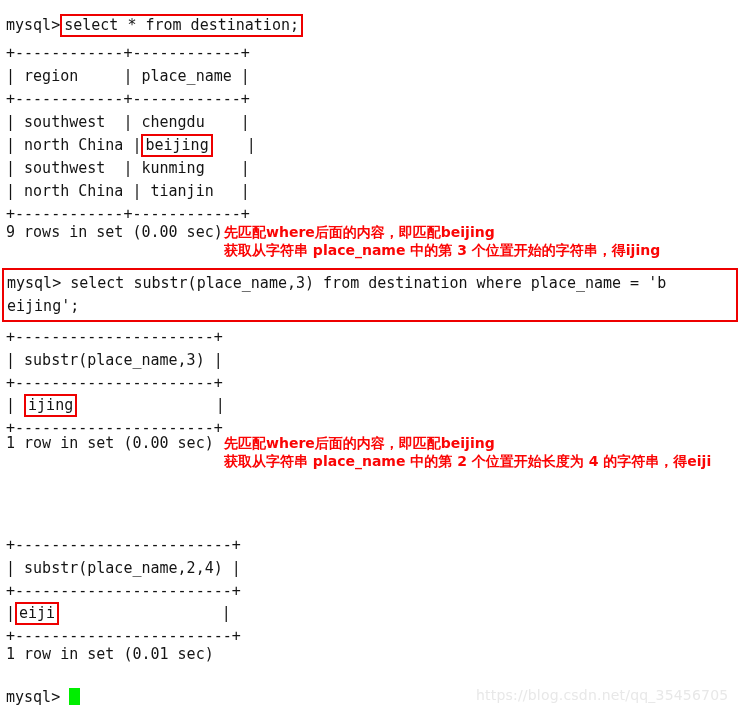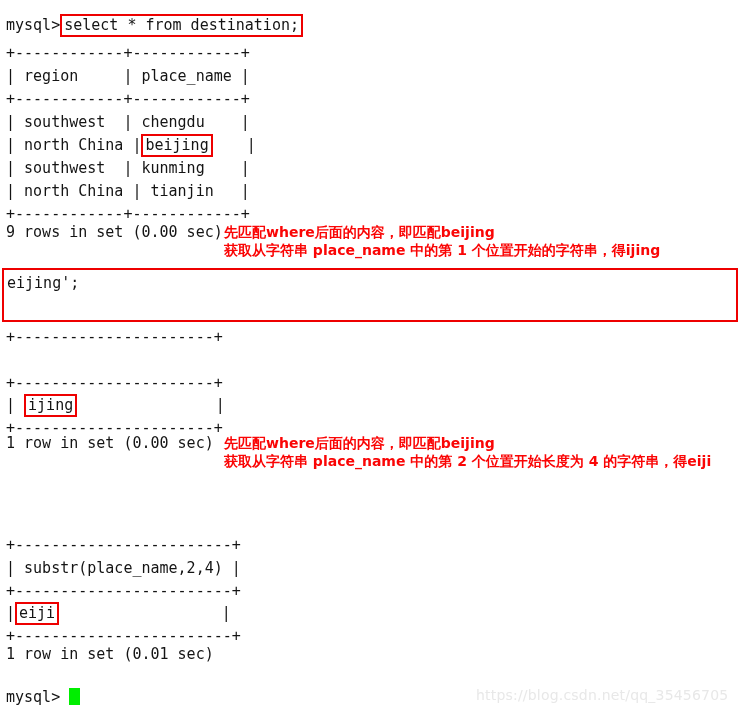--- a/index.html
+++ b/index.html
@@ -109,27 +109,29 @@
   <div class="line" style="top:126px;"><span>| north China |</span><span class="hl">beijing</span><span style="margin-left:34px;">|</span></div>
 
   <div class="line" style="top:172px;"><span>| north China | </span><span>tianjin</span><span>   |</span></div>
 
   <div class="line" style="top:149px;"><span>| southwest  | </span><span>kunming</span><span>    |</span></div>
 
   <div class="line" style="top:195px;">+------------+------------+</div>
   <div class="line" style="top:213px;">9 rows in set (0.00 sec)</div>
 
   <div class="note" style="left:224px; top:216px;">先匹配where后面的内容，即匹配beijing</div>
-  <div class="note" style="left:224px; top:234px;">获取从字符串 place_name 中的第 1 个位置开始的字符串，得ijing</div>
+  <div class="note" style="left:224px; top:234px;">获取从字符串 place_name 中的第 3 个位置开始的字符串，得ijing</div>
 
   <div class="sqlbox" style="top:260px; width:736px; height:54px;">
+    <div class="sqlline">mysql&gt; select substr(place_name,3) from destination where place_name = 'b</div>
     <div class="sqlline">eijing';</div>
   </div>
 
   <div class="line" style="top:318px;">+----------------------+</div>
+  <div class="line" style="top:341px;">| substr(place_name,3) |</div>
   <div class="line" style="top:364px;">+----------------------+</div>
 
   <div class="line" style="top:386px;"><span>| </span><span class="hl">ijing</span><span style="margin-left:12px;">              |</span></div>
 
   <div class="line" style="top:409px;">+----------------------+</div>
   <div class="line" style="top:424px;">1 row in set (0.00 sec)</div>
 
   <div class="note" style="left:224px; top:427px;">先匹配where后面的内容，即匹配beijing</div>
   <div class="note" style="left:224px; top:445px;">获取从字符串 place_name 中的第 2 个位置开始长度为 4 的字符串，得eiji</div>
 

